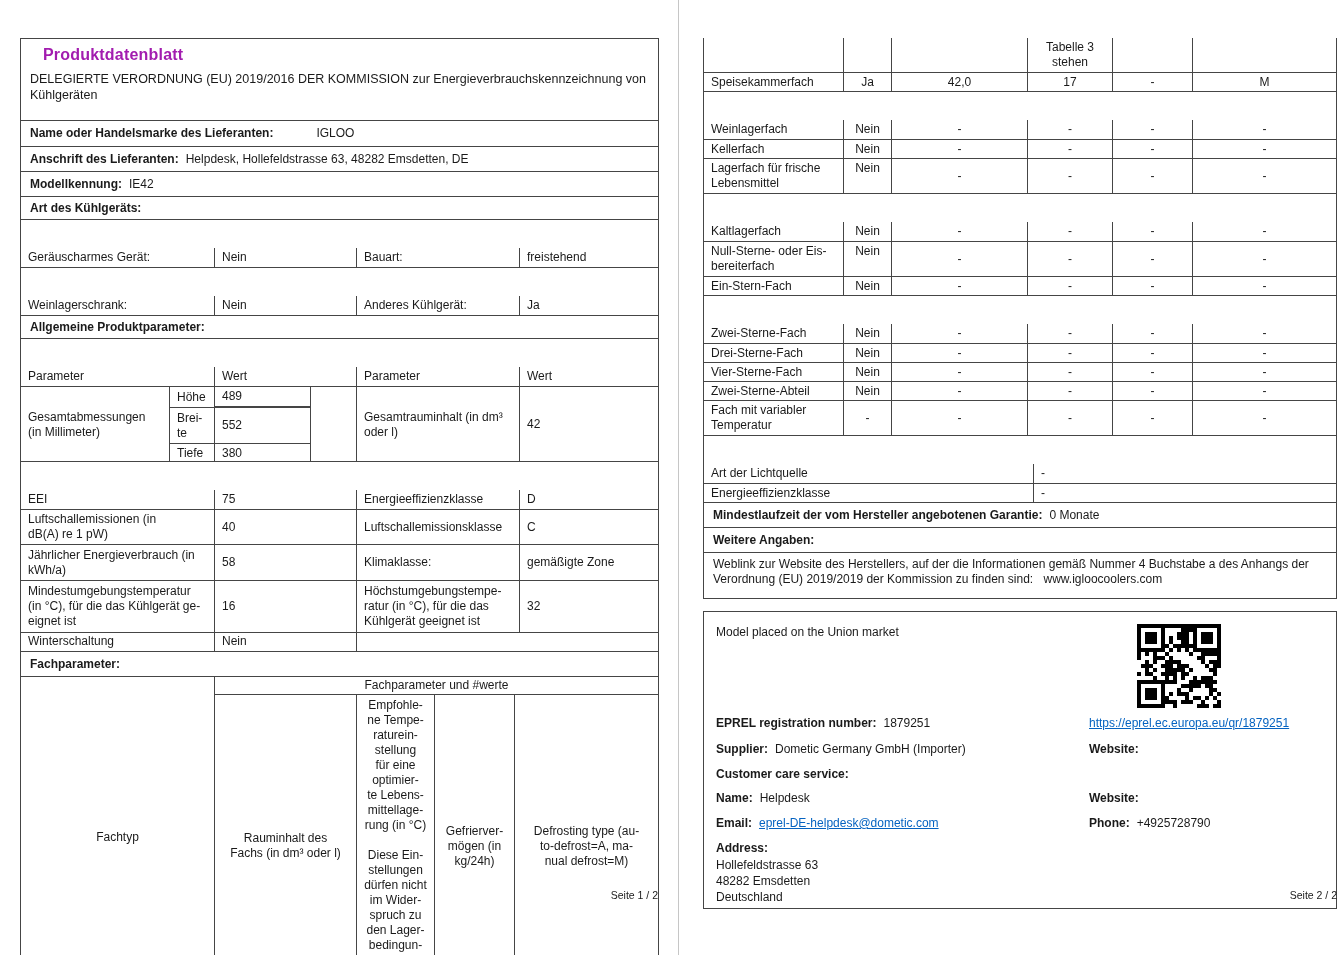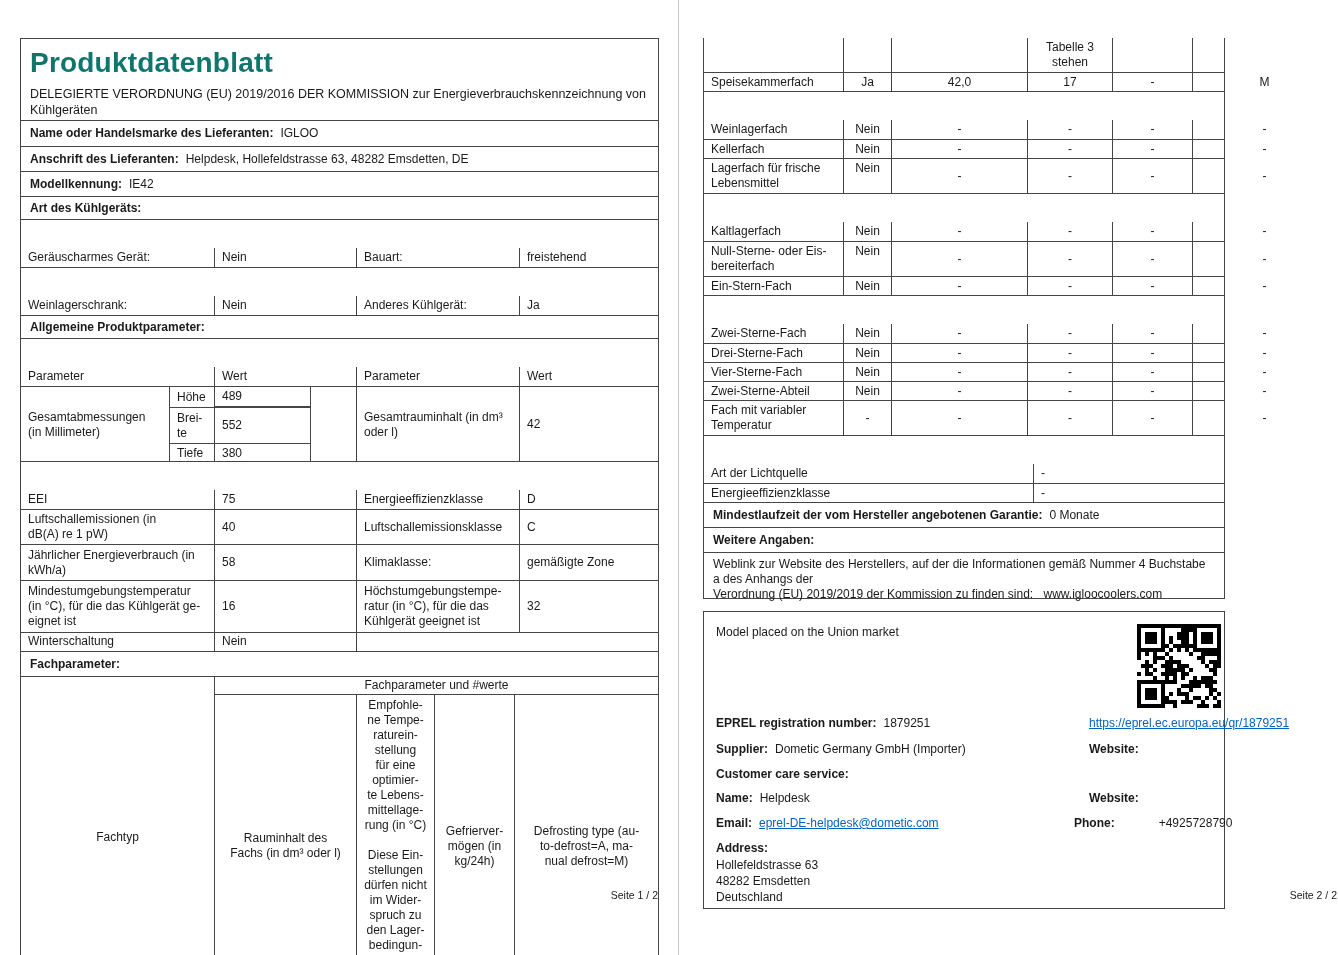--- a/index.html
+++ b/index.html
@@ -10,26 +10,26 @@
   b, .b { font-weight:bold; }
 
   #page-divider { position:absolute; left:678px; top:0; width:1px; height:955px; background:#c6c6c6; }
 
   
   #p1 { position:absolute; left:20px; top:38px; width:639px;
         border:1px solid #454545; border-bottom:none; }
   .row { border-bottom:1px solid #454545; }
   .pad { padding:4px 9px; }
   #p1-titleblock { height:82px; padding:6px 9px; }
-  #p1-title { font-size:28px; font-weight:bold; color:#0f766e; letter-spacing:0.2px; }
+  #p1-title { font-size:16px; font-weight:bold; color:#a21caf; letter-spacing:0.2px;margin-left:13px; }
   #p1-subtitle { margin-top:7px; font-size:12.5px; }
   .kvrow { display:flex; align-items:center; }
   .kvrow .lbl { font-weight:bold; }
   .kvrow .val { margin-left:7px; }
-  .h26{height:26px;} .h25{height:25px;} .h23{height:23px;} .h20{height:20px;margin-top:28px;}
+  .h26{height:26px;gap:36px;} .h25{height:25px;} .h23{height:23px;} .h20{height:20px;margin-top:28px;}
   .h19{height:19px;} .h35{height:35px;} .h36{height:36px;} .h52{height:52px;}
 
   .g4 { display:grid; grid-template-columns:193px 142px 163px 139px; }
   .g4 > div { padding:2px 7px; display:flex; align-items:center; }
   .g4 > div + div { border-left:1px solid #454545; }
 
   
   #dims { display:grid; grid-template-columns:148px 45px 97px 45px 163px 139px;
           grid-template-rows:20px 37px 18px; height:75px; }
   #dims > div { display:flex; align-items:center; padding:1px 7px; }
@@ -45,21 +45,21 @@
   #fach1 { display:grid; grid-template-columns:193px 142px 78px 80px 144px;
            grid-template-rows:18px 302px; }
   #fach1 .ccell { display:flex; align-items:center; justify-content:center;
                   text-align:center; padding:2px 4px; }
   #ft-name { grid-column:1; grid-row:1/3; }
   #ft-band { grid-column:2/6; grid-row:1; border-left:1px solid #454545;
              border-bottom:1px solid #454545; }
   #ft-temp { align-items:flex-start !important; padding-top:3px !important; }
 
   
-  #p2 { position:absolute; left:703px; top:38px; width:522px; }
+  #p2 { position:absolute; left:703px; top:38px; width:634px; }
   #p2-table { border-left:1px solid #454545; border-right:1px solid #454545; }
   .g6 { display:grid; grid-template-columns:139px 48px 136px 85px 80px 144px; }
   .g6 > div { display:flex; align-items:center; justify-content:center;
               text-align:center; padding:1px 4px; }
   .g6 > div + div { border-left:1px solid #454545; }
   .g6 .nm { justify-content:flex-start; text-align:left; padding-left:7px; }
   .g2 { display:grid; grid-template-columns:329px 303px; }
   .g2 > div { padding:2px 7px; display:flex; align-items:center; }
   .g2 > div + div { border-left:1px solid #454545; }
 
@@ -817,21 +817,21 @@
     <div class="abs kvrow" style="left:12px;top:179px;">
       <span class="lbl">Name:</span>
       <span class="val">Helpdesk</span>
     </div>
     <div class="abs b" style="left:385px;top:179px;">Website:</div>
 
     <div class="abs kvrow" style="left:12px;top:204px;">
       <span class="lbl">Email:</span>
       <a class="link val" href="#">eprel-DE-helpdesk@dometic.com</a>
     </div>
-    <div class="abs kvrow" style="left:370px;top:204px;gap:37px;">
+    <div class="abs kvrow" style="left:385px;top:204px;">
       <span class="lbl">Phone:</span>
       <span class="val">+4925728790</span>
     </div>
 
     <div class="abs b" style="left:12px;top:229px;">Address:</div>
     <div class="abs pre" style="left:12px;top:245px;line-height:16px;">Hollefeldstrasse 63
 48282 Emsdetten
 Deutschland</div>
   </div>
 </div>

